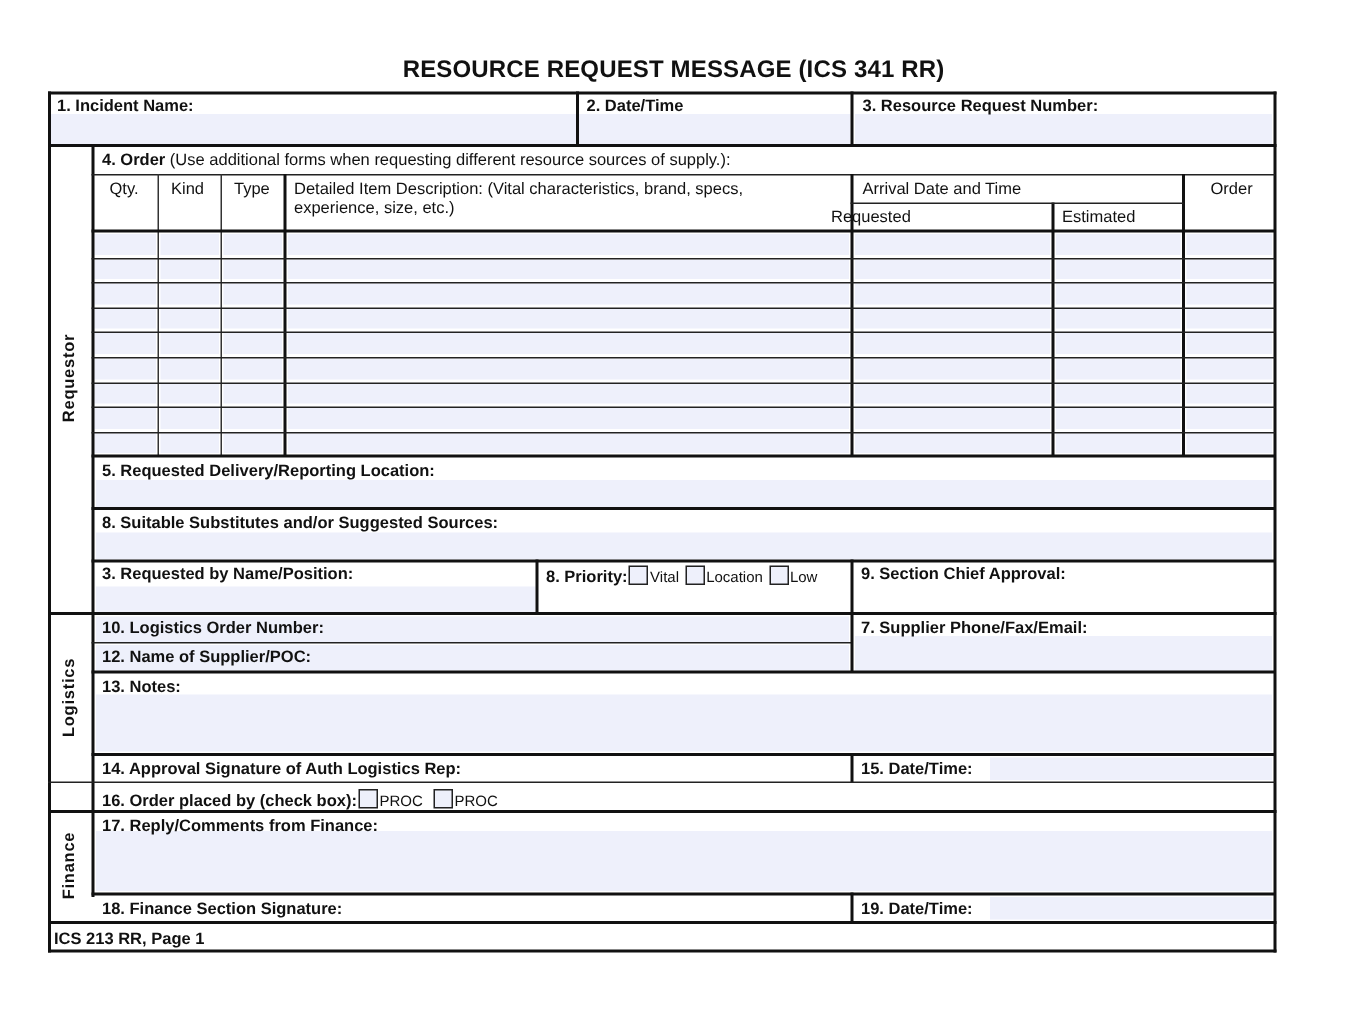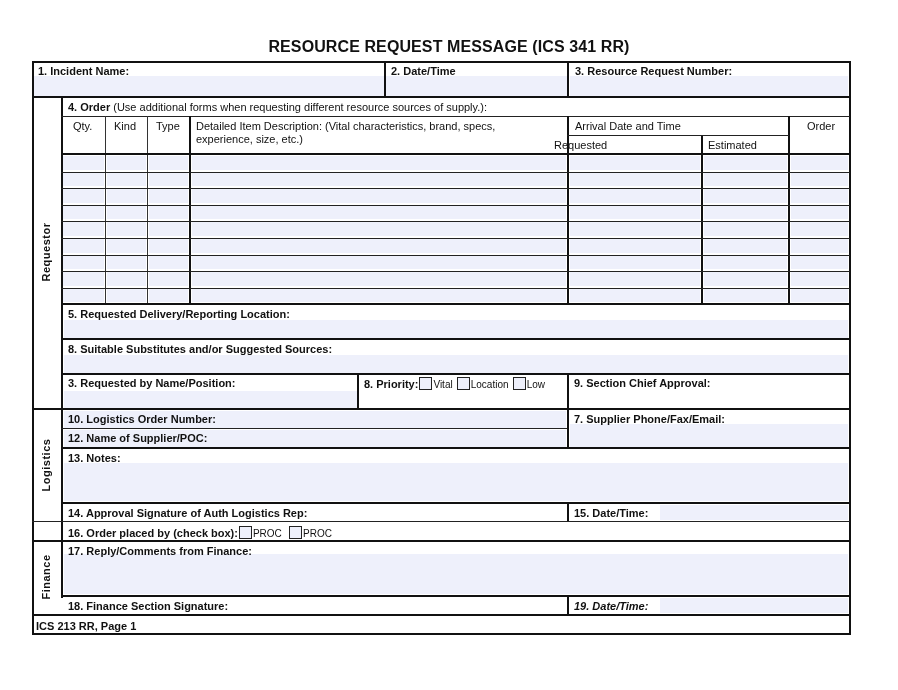--- a/index.html
+++ b/index.html
@@ -161,21 +161,21 @@
 
 <div class="lbl" style="left:68px; top:526px;">
   <span>16. Order placed by (check box):</span><span class="cb"></span><span class="cbt">PROC</span> &nbsp;<span class="cb"></span><span class="cbt">PROC</span>
 </div>
 
 <div class="fill" style="left:64px; top:554px; width:784px; height:40px;"></div>
 <div class="lbl" style="left:68px; top:545px;">17. Reply/Comments from Finance:</div>
 
 <div class="lbl" style="left:68px; top:600px;">18. Finance Section Signature:</div>
 <div class="fill" style="left:660px; top:598px; width:188px; height:15px;"></div>
-<div class="lbl" style="left:574px; top:600px;font-style:italic;">19. Date/Time:</div>
+<div class="lbl" style="left:574px; top:600px;">19. Date/Time:</div>
 
 <div class="lbl" style="left:36px; top:620px;">ICS 213 RR, Page 1</div>
 
 <div class="side" style="left:16px; top:246px; width:60px; text-align:center;">Requestor</div>
 <div class="side" style="left:16px; top:459px; width:60px; text-align:center;">Logistics</div>
 <div class="side" style="left:16px; top:571px; width:60px; text-align:center;">Finance</div>
 
 <div>
 
   <div class="hl" style="left:32px; top:61px; width:819px;"></div>

